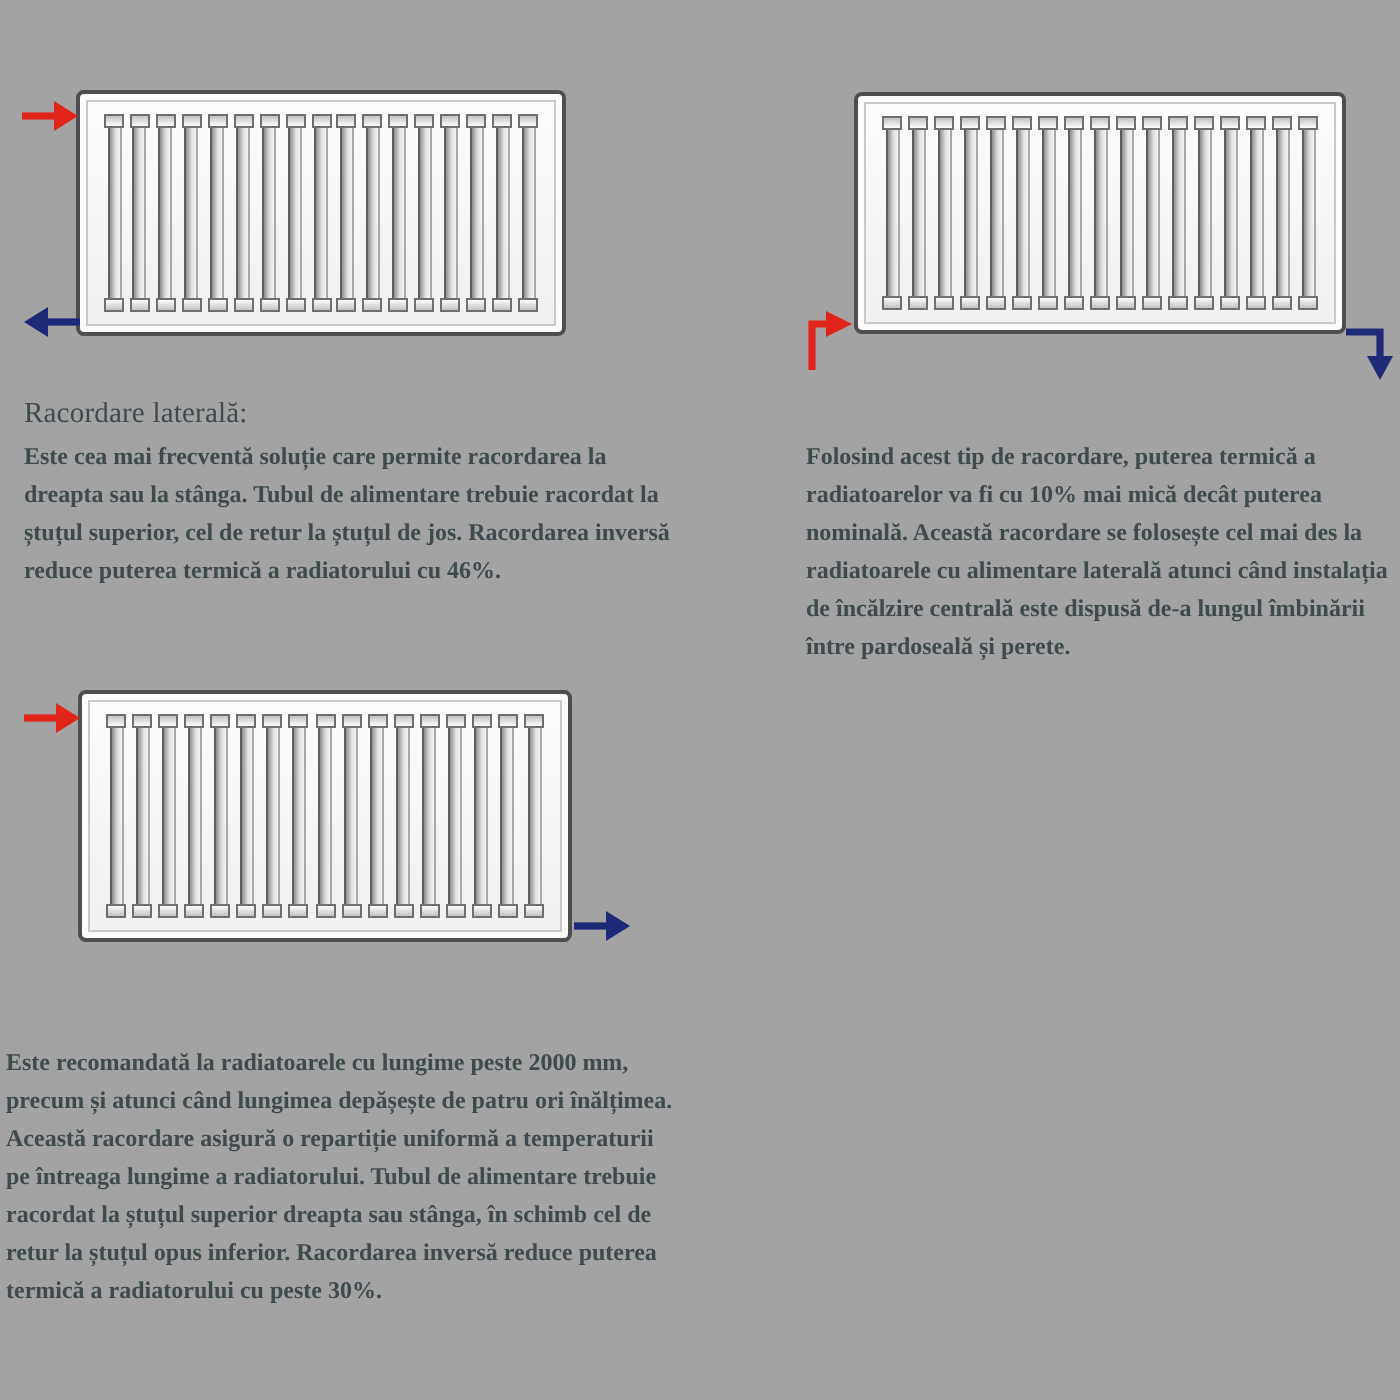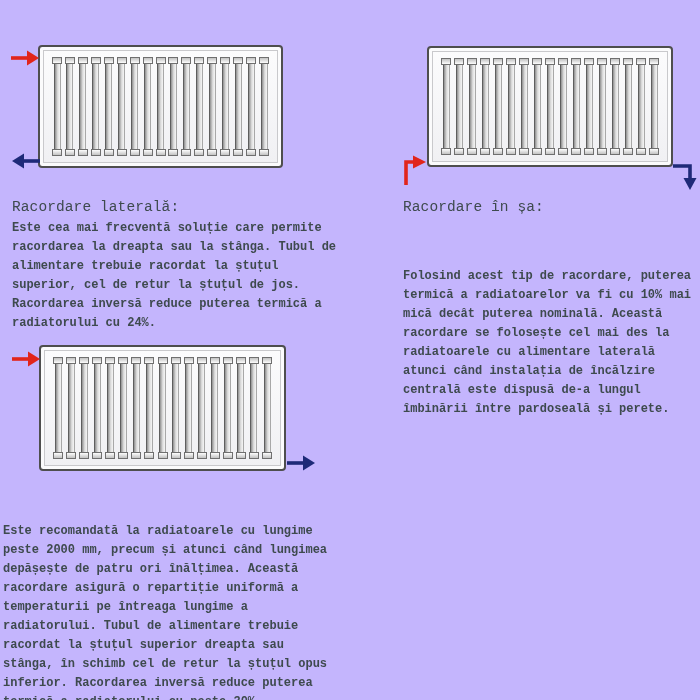--- a/index.html
+++ b/index.html
@@ -1,18 +1,18 @@
 <!DOCTYPE html>
 <html style="--text_color: #3e4a4e; --inlet_arrow: #e1251b; --outlet_arrow: #1e2a78; --radiator_border: #4e4e4e;"><head>
 <meta charset="utf-8">
 <style>
   html,body{margin:0;padding:0;background:#fff;}
   #canvas{
-    position:relative;width:700px;height:700px;background:#c4b5fd;overflow:hidden;
-    font-family:Liberation Mono, monospace;
+    position:relative;width:700px;height:700px;background:#a3a3a3;overflow:hidden;
+    font-family:Liberation Serif, serif;
   }
   .radiator{
     position:absolute;box-sizing:border-box;
     border:2px solid #4e4e4e;border-radius:4px;
     background:linear-gradient(180deg,#fcfcfd,#f0f0f3);
     box-shadow: inset 0 0 0 3px #fbfbfc, inset 0 0 0 4px #c9c9cc;
     display:flex;justify-content:space-between;align-items:stretch;
     padding:10px 12px;
   }
   .r1{left:38px;top:45px;width:245px;height:123px;}
@@ -43,21 +43,21 @@
     white-space:nowrap;
   }
   .h1{left:12px;top:197px;}
   .h2{left:403px;top:197px;}
   .h3{left:12px;top:500px;}
   .bodytext{
     position:absolute;font-size:12px;line-height:19px;font-weight:700;
     color:var(--text_color,#3e4a4e);letter-spacing:0;
   }
   .p1{left:12px;top:219px;width:332px;}
-  .p2{left:403px;top:219px;width:296px;margin-top:48px;}
+  .p2{left:403px;top:219px;width:296px;}
   .p3{left:3px;top:522px;width:338px;}
 </style>
 </head>
 <body>
 
 <div id="canvas">
 
   <div class="radiator r1">
       <div class="fin">
         <div class="fin-cap"></div>
@@ -147,21 +147,21 @@
     </div>
   <svg class="arr a1in" width="28" height="16" viewBox="0 0 28 16">
     <rect x="0" y="6.2" width="17" height="3.6" style="fill:var(--inlet_arrow)"></rect>
     <polygon points="16,0.5 28,8 16,15.5" style="fill:var(--inlet_arrow)"></polygon>
   </svg>
   <svg class="arr a1out" width="28" height="16" viewBox="0 0 28 16">
     <rect x="11" y="6.2" width="17" height="3.6" style="fill:var(--outlet_arrow)"></rect>
     <polygon points="12,0.5 0,8 12,15.5" style="fill:var(--outlet_arrow)"></polygon>
   </svg>
   <div class="heading h1">Racordare laterală:</div>
-  <div class="bodytext p1">Este cea mai frecventă soluție care permite racordarea la dreapta sau la stânga. Tubul de alimentare trebuie racordat la ștuțul superior, cel de retur la ștuțul de jos. Racordarea inversă reduce puterea termică a radiatorului cu 24%.</div>
+  <div class="bodytext p1">Este cea mai frecventă soluție care permite racordarea la dreapta sau la stânga. Tubul de alimentare trebuie racordat la ștuțul superior, cel de retur la ștuțul de jos. Racordarea inversă reduce puterea termică a radiatorului cu 46%.</div>
 
   <div class="radiator r2">
       <div class="fin">
         <div class="fin-cap"></div>
         <div class="fin-col"></div>
         <div class="fin-cap b"></div>
       </div>
       <div class="fin">
         <div class="fin-cap"></div>
         <div class="fin-col"></div>
@@ -244,21 +244,20 @@
       </div>
     </div>
   <svg class="arr a2in" width="26" height="34" viewBox="0 0 26 34">
     <path d="M5 33 L5 10 L13 10" fill="none" stroke-width="3.6" style="stroke:var(--inlet_arrow)"></path>
     <polygon points="12,3.5 25,10 12,16.5" style="fill:var(--inlet_arrow)"></polygon>
   </svg>
   <svg class="arr a2out" width="26" height="34" viewBox="0 0 26 34">
     <path d="M0 7 L17 7 L17 20" fill="none" stroke-width="3.6" style="stroke:var(--outlet_arrow)"></path>
     <polygon points="10.5,19 23.5,19 17,31" style="fill:var(--outlet_arrow)"></polygon>
   </svg>
-  <div class="heading h2">Racordare în șa:</div>
   <div class="bodytext p2">Folosind acest tip de racordare, puterea termică a radiatoarelor va fi cu 10% mai mică decât puterea nominală. Această racordare se folosește cel mai des la radiatoarele cu alimentare laterală atunci când instalația de încălzire centrală este dispusă de-a lungul îmbinării între pardoseală și perete.</div>
 
   <div class="radiator r3">
       <div class="fin">
         <div class="fin-cap"></div>
         <div class="fin-col"></div>
         <div class="fin-cap b"></div>
       </div>
       <div class="fin">
         <div class="fin-cap"></div>

